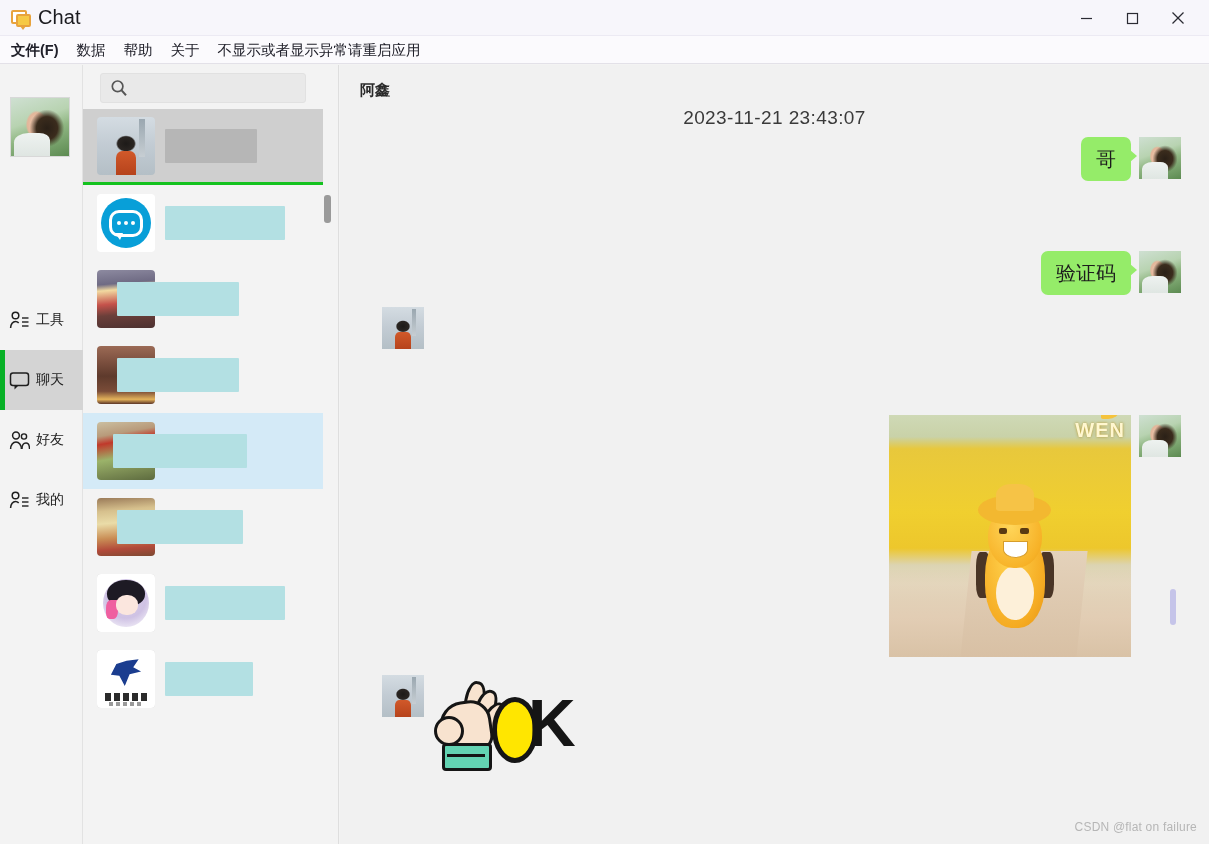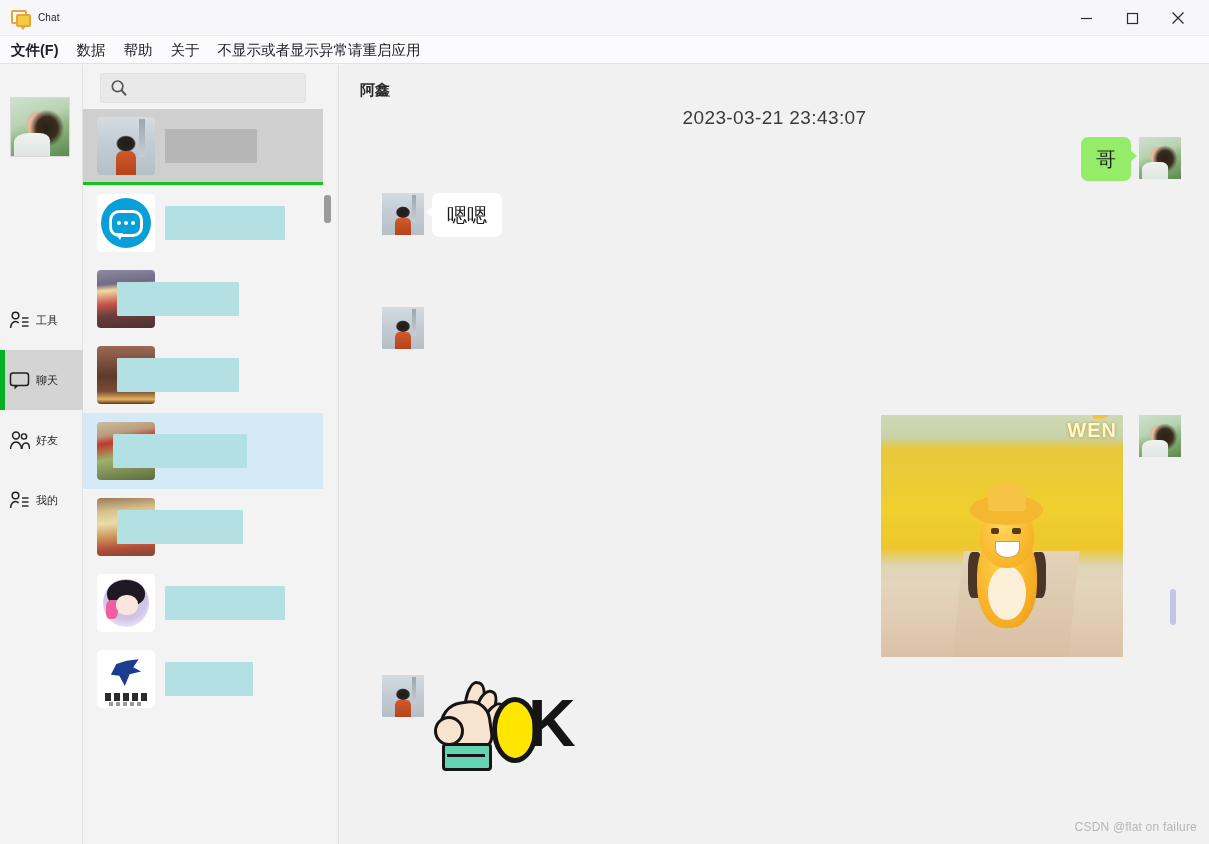--- a/index.html
+++ b/index.html
@@ -46,21 +46,21 @@
     background: #f6c945;
   }
   .app-icon .bubble-front:after {
     content: ""; position: absolute;
     left: 2px; bottom: -5px;
     border-left: 3px solid transparent;
     border-right: 3px solid transparent;
     border-top: 4px solid #e8a33d;
   }
   .app-title {
-    font-size: 10px; color: #1b1b1f;
+    font-size: 20px; color: #1b1b1f;
     letter-spacing: .1px;
   }
   .win-controls {
     position: absolute; right: 0; top: 0;
     height: 36px; display: flex;
   }
   .win-btn {
     width: 46px; height: 36px;
     display: flex; align-items: center; justify-content: center;
     color: #2b2b33;
@@ -133,21 +133,21 @@
     box-sizing: border-box;
     color: #1f1f1f;
   }
   .rail-item .rail-ico {
     width: 22px; height: 22px;
     display: flex; align-items: center; justify-content: center;
     margin-right: 6px;
     flex: none;
   }
   .rail-item .rail-label {
-    font-size: 11px; color: #232323;
+    font-size: 14px; color: #232323;
     white-space: nowrap;
   }
   .rail-item.active {
     background: #d4d4d4;
   }
   .rail-item.active:before {
     content: ""; position: absolute;
     left: 0; top: 0; width: 5px; height: 100%;
     background: #06b025;
   }
@@ -342,21 +342,21 @@
     border-top: 6px solid transparent;
     border-bottom: 6px solid transparent;
     border-left: 7px solid #95ec69;
   }
   .msg.right .msg-av-self { width:42px;height:42px;flex:none;overflow:hidden; }
 
   
   .pic-msg { position: absolute; display:flex; align-items:flex-start; flex-direction: row-reverse;}
   .pic-frame {
     width: 242px; height: 242px;
-    margin-right: 16px;
+    margin-right: 8px;
     overflow: hidden;
     position: relative;
     background: #e6c24a;
     text-align: center;
   }
   .field {
     position: absolute; inset: 0;
     background:
       linear-gradient(180deg, #cfd9b6 0%, #c9d2a8 9%, #e8c83c 14%, #f0cf2f 40%, #edc72c 55%, #dcd4b2 62%, #e6dcc2 70%, #ddd0b5 100%);
   }
@@ -692,36 +692,36 @@
         </div>
 
       </div>
 
       <div class="list-scroll"></div>
     </div>
 
     <div class="conv">
 
       <div class="conv-title">阿鑫</div>
-      <div class="conv-time">2023-03-21 23:43:07</div>
+      <div class="conv-time">2023-11-21 23:43:07</div>
 
       <div class="msg right" style="right:28px; top:72px;">
         <div class="msg-av msg-av-self">
             <div class="photo-self"></div>
           </div>
         <div class="bubble">哥</div>
       </div>
 
-      <div class="msg left" style="left:42px; top:128px;">
-        <div class="msg-av">
-            <div class="av-snow"></div>
-          </div>
-        <div class="bubble">嗯嗯</div>
-      </div>
-
+
+      <div class="msg right" style="right:28px; top:186px;">
+        <div class="msg-av msg-av-self">
+            <div class="photo-self"></div>
+          </div>
+        <div class="bubble">验证码</div>
+      </div>
 
       <div class="msg left" style="left:42px; top:242px;">
         <div class="msg-av">
             <div class="av-snow"></div>
           </div>
       </div>
 
 
       <div class="pic-msg" style="right:28px; top:350px;">
         <div class="msg-av msg-av-self">

